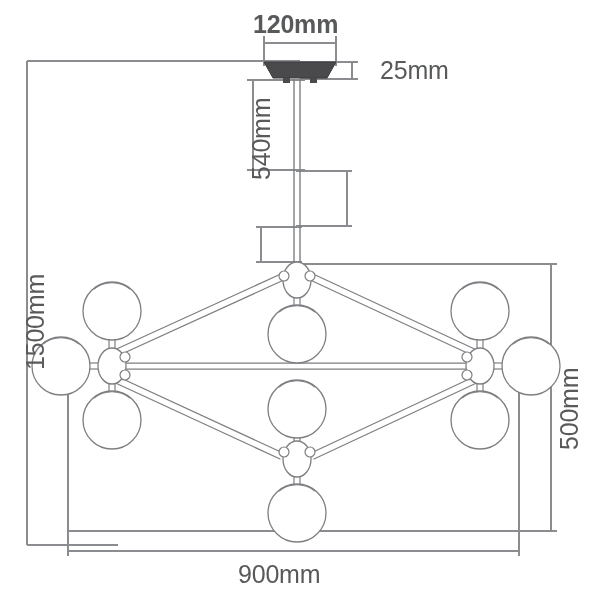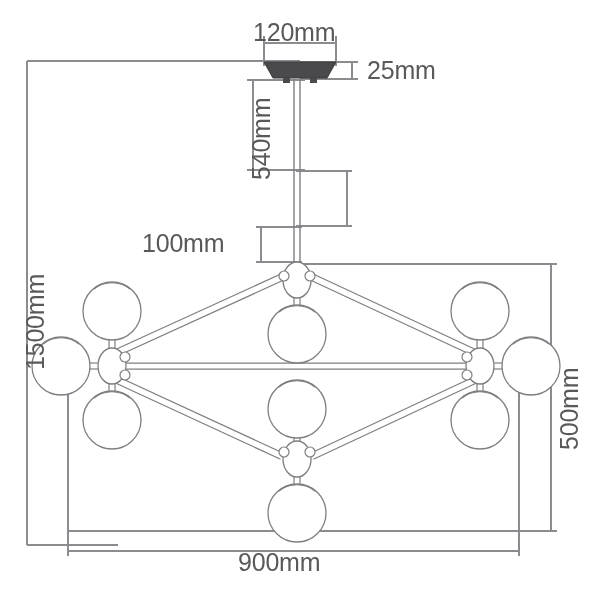--- a/index.html
+++ b/index.html
@@ -190,28 +190,27 @@
         </g>
       <g>
           <use href="#globe-shape" x="531" y="366"></use>
         </g>
       <g>
           <use href="#globe-shape" x="480" y="420"></use>
         </g>
     </g>
   </svg>
 
-  <div class="dim-label" style="left:253px; top:20px;">120mm</div>
-
-  <div class="dim-label" style="left:367px; top:58px;">25mm</div>
+  <div class="dim-label" style="left:253px; top:12px;font-weight:bold;">120mm</div>
+
+  <div class="dim-label" style="left:380px; top:58px;">25mm</div>
 
   <div class="dim-label rot" style="left:249px; top:180px;">540mm</div>
 
 
-  <div class="dim-label" style="left:142px; top:231px;">100mm</div>
 
   <div class="dim-label rot" style="left:23px; top:370px;">1500mm</div>
 
   <div class="dim-label rot" style="left:557px; top:450px;">500mm</div>
 
-  <div class="dim-label" style="left:238px; top:550px;">900mm</div>
+  <div class="dim-label" style="left:238px; top:562px;">900mm</div>
 
 </div>
 
 </body></html>

